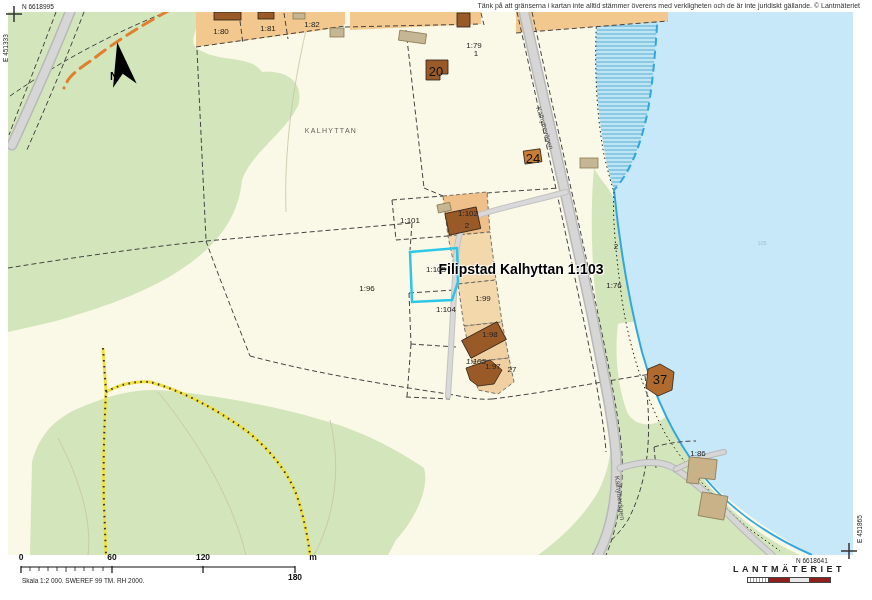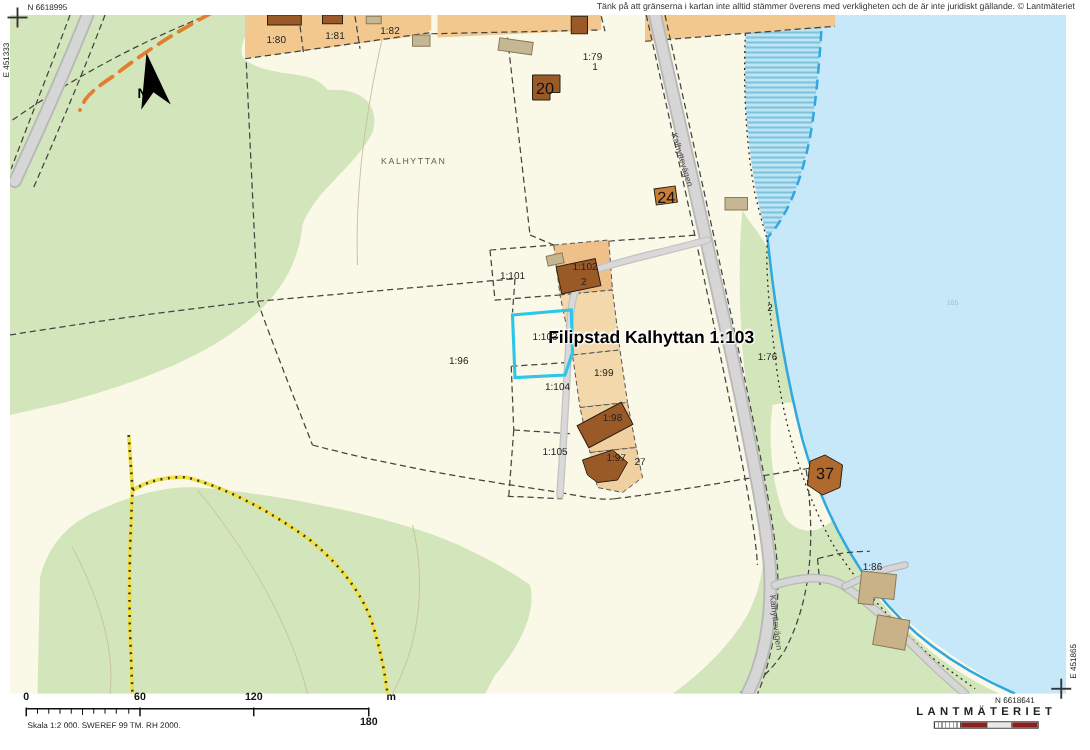--- a/index.html
+++ b/index.html
@@ -200,21 +200,21 @@
       <span class="mlabel parcel" style="left: 476px; top: 54px; transform: translate(-50%, -50%);">1</span>
       <span class="mlabel bnum" style="left: 436px; top: 71px; transform: translate(-50%, -50%);">20</span>
       <span class="mlabel bnum" style="left: 533px; top: 158px; transform: translate(-50%, -50%);">24</span>
       <span class="mlabel parcel" style="left: 410px; top: 221px; transform: translate(-50%, -50%);">1:101</span>
       <span class="mlabel parcel" style="left: 468px; top: 214px; transform: translate(-50%, -50%);">1:102</span>
       <span class="mlabel parcel" style="left: 467px; top: 226px; transform: translate(-50%, -50%);">2</span>
       <span class="mlabel parcel" style="left: 436px; top: 270px; transform: translate(-50%, -50%); text-align: right;">1:103</span>
       <span class="mlabel parcel" style="left: 367px; top: 289px; transform: translate(-50%, -50%);">1:96</span>
       <span class="mlabel parcel" style="left: 483px; top: 299px; transform: translate(-50%, -50%);">1:99</span>
       <span class="mlabel parcel" style="left: 446px; top: 310px; transform: translate(-50%, -50%);">1:104</span>
-      <span class="mlabel parcel" style="left: 444px; top: 362px; transform: translate(-50%, -50%);">1:105</span>
+      <span class="mlabel parcel" style="left: 476px; top: 362px; transform: translate(-50%, -50%); font-style: italic;">1:105</span>
       <span class="mlabel parcel" style="left: 490px; top: 335px; transform: translate(-50%, -50%);">1:98</span>
       <span class="mlabel parcel" style="left: 479px; top: 370px; transform: translate(-50%, -50%); margin-left: 33px;">27</span>
       <span class="mlabel parcel" style="left: 493px; top: 367px; transform: translate(-50%, -50%);">1:97</span>
       <span class="mlabel parcel" style="left: 614px; top: 255px; transform: translate(-50%, -50%); margin-top: 31px;">1:76</span>
       <span class="mlabel parcel" style="left: 616px; top: 247px; transform: translate(-50%, -50%);">2</span>
       <span class="mlabel bnum" style="left: 660px; top: 379px; transform: translate(-50%, -50%);">37</span>
       <span class="mlabel parcel" style="left: 698px; top: 454px; transform: translate(-50%, -50%);">1:86</span>
       <span class="mlabel water-label" style="left: 762px; top: 244px; transform: translate(-50%, -50%);">105</span>
       <span class="mlabel road" style="left: 545px; top: 128px; transform: translate(-50%, -50%) rotate(73deg);">Kalhyttevägen</span>
       <span class="mlabel road" style="left: 620px; top: 498px; transform: translate(-50%, -50%) rotate(83deg);">Kalhyttevägen</span>

